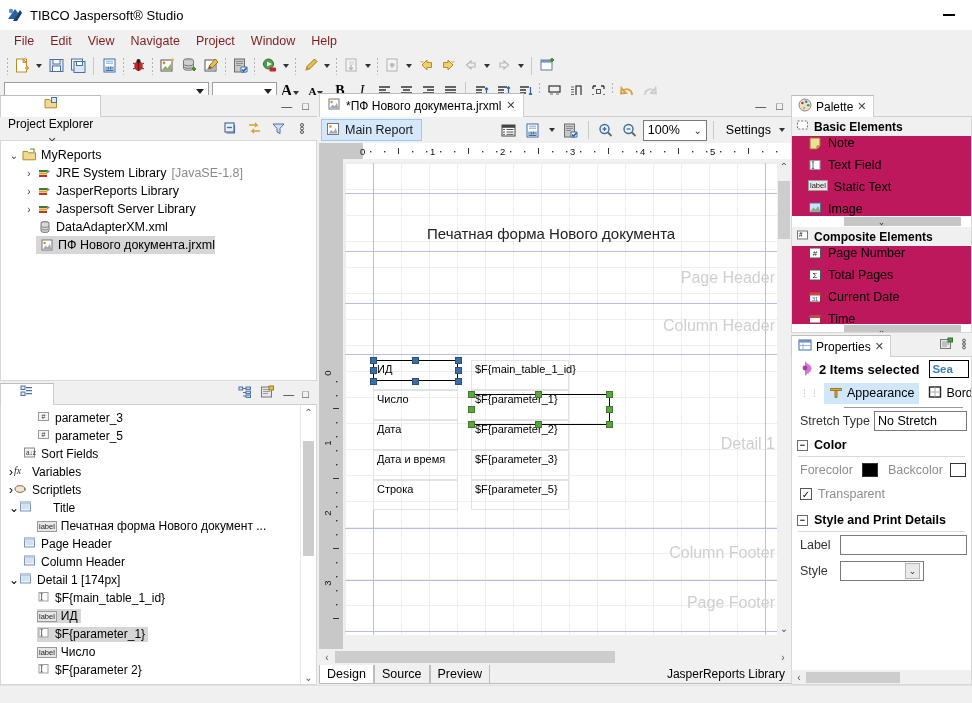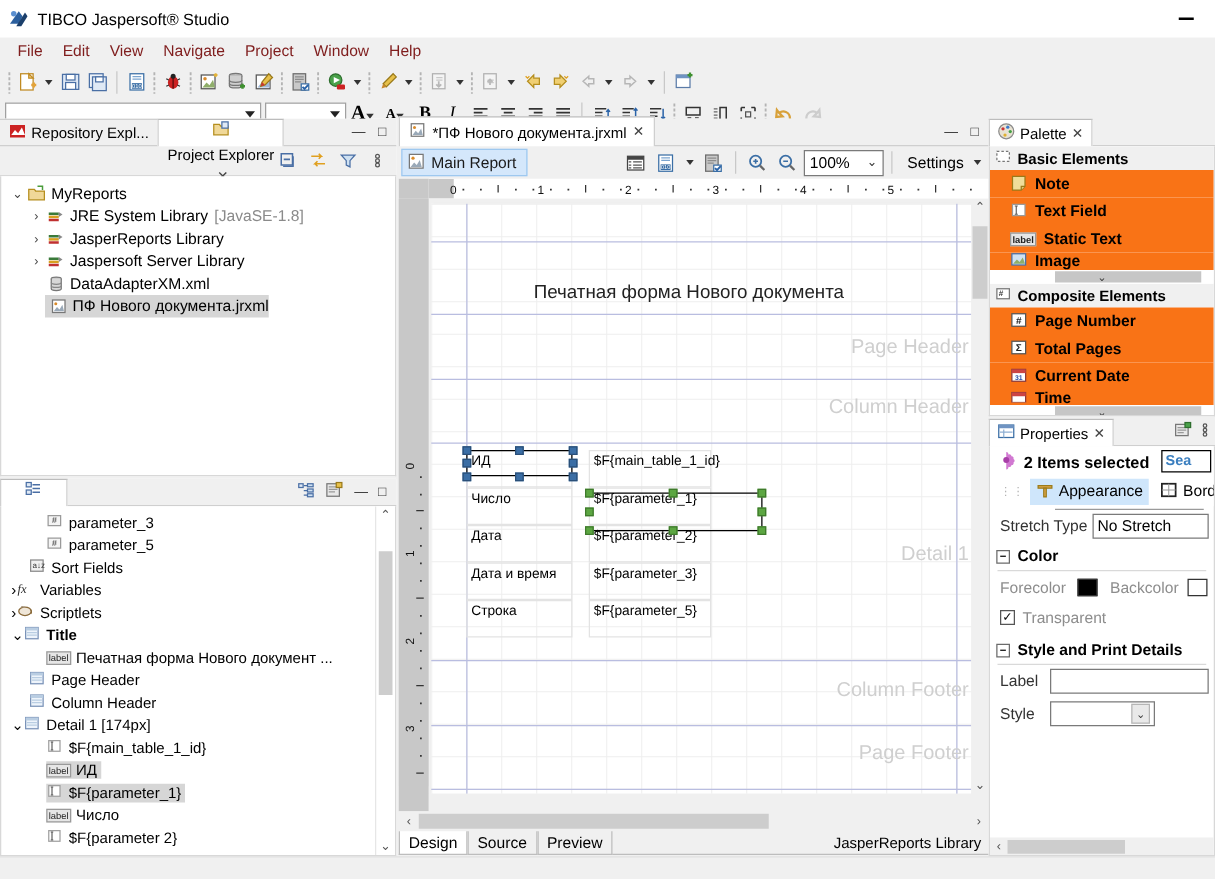--- a/index.html
+++ b/index.html
@@ -148,21 +148,21 @@
   .dtab { height:19px; padding: 0 7px; font-size:12.5px; display:flex; align-items:center; border:1px solid #bdbdbd; border-top:none; background:#f0f0f0;}
   .dtab.active { background:#fff; }
 
   
   .rightcol { position:absolute; right:0; top:0; width:181px; bottom:0; background:#f0f0f0; }
   .rp-tabbar { height:22px; background:#f0f0f0; display:flex; align-items:flex-end; }
   .rp-tab { height:22px; display:flex; align-items:center; gap:4px; padding:0 6px; background:#fff;
             border-top:1px solid #bcbcbc; border-left:1px solid #cfcfcf; border-right:1px solid #cfcfcf; font-size:12px;}
   .rp-tabfill { flex:1; height:22px; border-bottom:1px solid #cfcfcf; display:flex;align-items:center;justify-content:flex-end;gap:6px;padding-right:4px;}
   .pal-group { height:19px; background:#f0f0f0; display:flex; align-items:center; gap:5px; padding-left:4px; font-weight:bold; font-size:12px; }
-  .pal-item { height:22px; display:flex; align-items:center; gap:6px; padding-left:16px; font-size:12.5px; background:#f97316;font-weight:bold;}
+  .pal-item { height:22px; display:flex; gap:6px; padding-left:16px; font-size:12.5px; background:#be185d;}
   .pal-scroll { height:11px; background:#fff; display:flex; align-items:center; justify-content:center; position:relative;}
   .pal-scroll .bar { position:absolute; left:52px; right:10px; top:1px; height:9px; background:#c6c6c6; }
   .pal-scroll .cv { position:relative; color:#333; font-size:9px; z-index:2; }
 
   .prop-title { height:24px; display:flex; align-items:center; gap:6px; padding-left:5px; background:#fff; font-weight:bold; font-size:13px; }
   .searchbox { border:1px solid #000000; height:18px; background:#fff; color:#3a7ebf; font-size:11.5px; padding:0 2px; }
   .proptabs { height:24px; display:flex; align-items:center; gap:4px; background:#fff; padding-left:8px; }
   .ptab { display:flex; align-items:center; gap:4px; padding:2px 5px; font-size:12.5px;}
   .ptab.active { background:#cfe6fb; }
   .prop-body { background:#fff; position:absolute; left:0; right:0; top:0; bottom:0; overflow:hidden; }
@@ -463,29 +463,20 @@
         </svg>
     </div>
   </div>
 
   <div class="main">
 
     <div class="leftcol">
 
       <div class="viewpanel" style="top:0; height:286px;">
         <div class="vp-tabs">
-          <div class="vp-tab" style="background:#f0f0f0;border-bottom:1px solid #cfcfcf;">
-            <span>
-              <svg width="14" height="14" viewBox="0 0 14 14">
-                  <rect x="1" y="2" width="12" height="10" fill="#cc2222"></rect>
-                  <path d="M2 10 l3-4 2.5 2.5 3-4.5 2.5 6Z" fill="#fff"></path>
-                </svg>
-            </span>
-            <span>Repository Expl...</span>
-          </div>
           <div class="vp-tab active">
             <span>
               <svg width="14" height="14" viewBox="0 0 14 14">
                   <path d="M1 3.5 h4.5 l1 1.3 h6 v7 h-11.5Z" fill="#f0d898" stroke="#b58e1e"></path>
                   <rect x="7.5" y="1.5" width="5" height="5" fill="#dfe9f5" stroke="#4a6fa5"></rect>
                 </svg>
             </span>
             <span>Project Explorer</span>
             <span class="x">✕</span>
           </div>
@@ -693,21 +684,21 @@
 
             <div class="orow" style="padding-left:8px;">
               <span class="arrow">⌄</span>
               <span class="tico">
                 <svg width="14" height="13" viewBox="0 0 14 13">
                     <rect x="1.5" y="2" width="10" height="9" fill="#eef4fb" stroke="#7a93b8"></rect>
                     <rect x="1.5" y="2" width="10" height="2.4" fill="#b9cde2"></rect>
                     <path d="M2.5 6 h8 M2.5 8 h8" stroke="#b9cde2"></path>
                   </svg>
               </span>
-              <span style="margin-left:4px;font-weight:bold;">Title</span>
+              <span style="margin-left:20px;">Title</span>
             </div>
 
             <div class="orow" style="padding-left:36px;">
               <span class="labelico">label</span>
               <span style="margin-left:4px;">Печатная форма Нового документ ...</span>
             </div>
 
             <div class="orow" style="padding-left:22px;">
               <span class="tico">
                 <svg width="14" height="13" viewBox="0 0 14 13">

